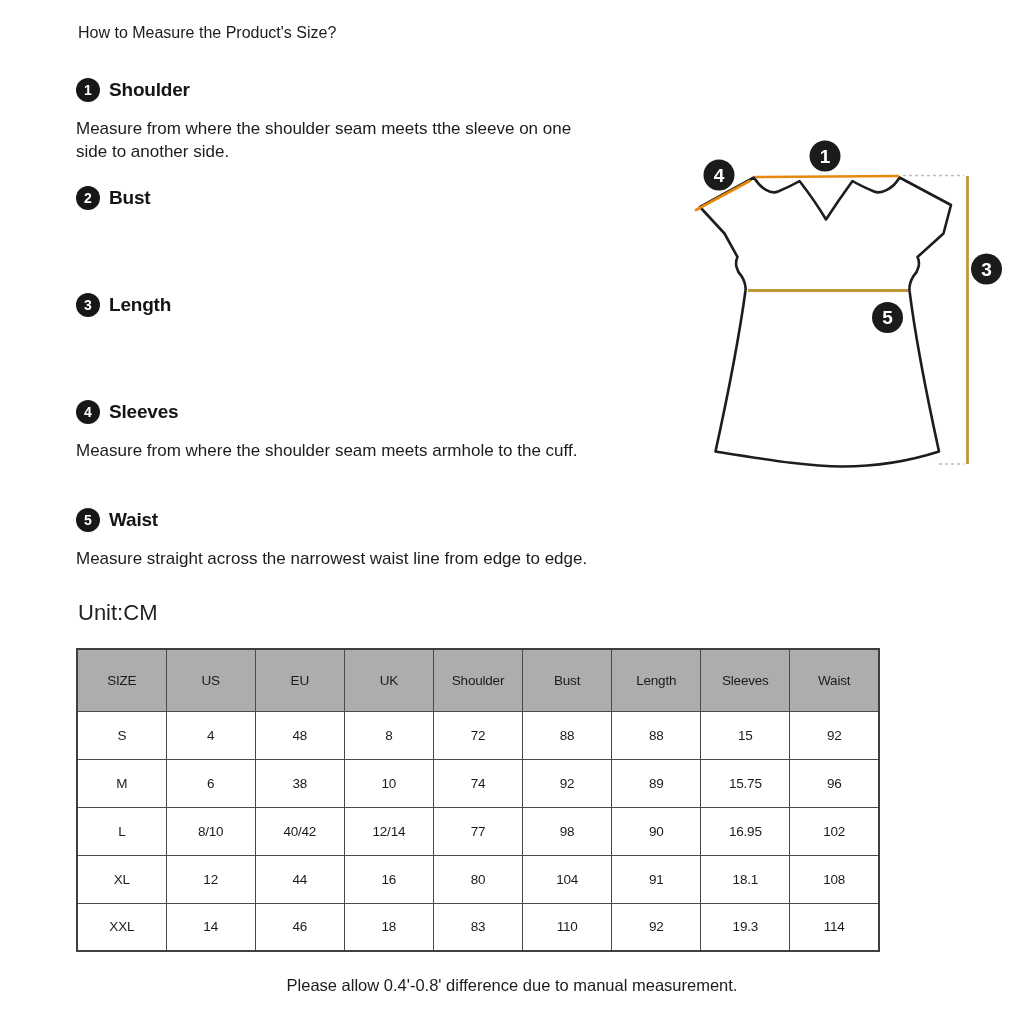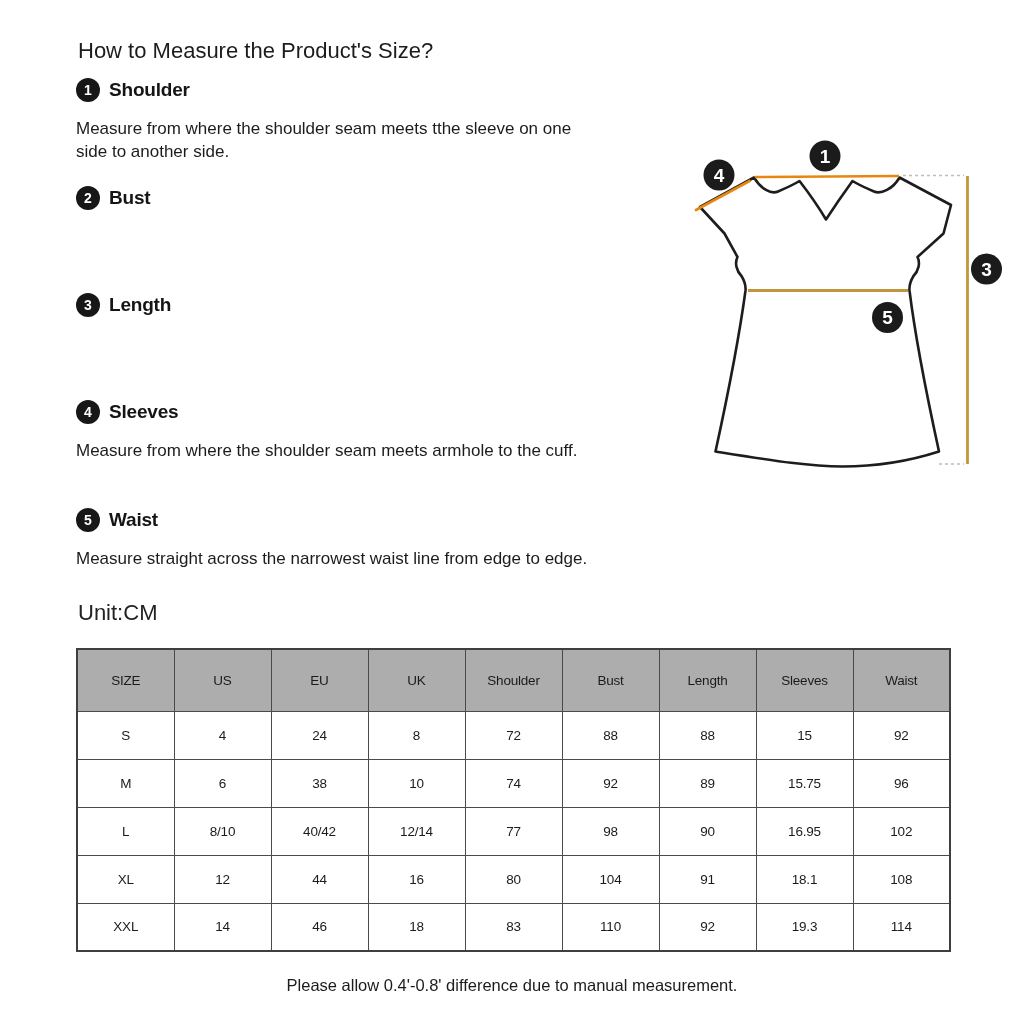--- a/index.html
+++ b/index.html
@@ -5,22 +5,22 @@
   * { margin: 0; padding: 0; box-sizing: border-box; }
   html, body {
     width: 1024px; height: 1024px;
     background: #ffffff;
     font-family: "Liberation Sans", sans-serif;
     color: #1c1c1c;
     position: relative;
     overflow: hidden;
   }
   .page-title {
-    position: absolute; left: 78px; top: 38px;
-    font-size: 22px; color: #1c1c1c;
+    position: absolute; left: 78px; top: 24px;
+    font-size: 16px; color: #1c1c1c;
   }
   .section { position: absolute; left: 76px; width: 530px; }
   .sec-0 { top: 78px; }
   .sec-1 { top: 186px; }
   .sec-2 { top: 293px; }
   .sec-3 { top: 400px; }
   .sec-4 { top: 508px; }
   .sec-head { display: flex; align-items: center; gap: 9px; height: 24px; }
   .num-badge {
     width: 24px; height: 24px; border-radius: 50%;
@@ -31,21 +31,21 @@
   .sec-label { font-size: 19px; font-weight: bold; letter-spacing: -0.2px; color: #151515; }
   .sec-desc { margin-top: 16px; font-size: 17px; line-height: 22.5px; color: #1c1c1c; }
   .unit-line { position: absolute; left: 78px; top: 600px; font-size: 22px; color: #222; }
   .unit-line .unit-value { }
   .diagram { position: absolute; left: 682px; top: 130px; width: 340px; height: 360px; }
   .marker-num {
     fill: #ffffff; font-family: "Liberation Sans", sans-serif;
     font-size: 19px; font-weight: bold; text-anchor: middle;
   }
   table.size-table {
-    position: absolute; left: 76px; top: 648px; width: 875px;
+    position: absolute; left: 76px; top: 648px; width: 804px;
     border-collapse: collapse; table-layout: fixed;
     border: 2px solid #3f3f3f;
   }
   .size-table th, .size-table td {
     border: 1.5px solid #4a4a4a;
     text-align: center; vertical-align: middle;
     font-size: 13.5px; letter-spacing: -0.2px; color: #1b1b1b;
     font-weight: normal;
   }
   .size-table th { height: 62px; background: #adadad; }
@@ -165,21 +165,21 @@
         <th>Bust</th>
         <th>Length</th>
         <th>Sleeves</th>
         <th>Waist</th>
       </tr>
     </thead>
   <tbody>
       <tr>
         <td>S</td>
         <td>4</td>
-        <td>24</td>
+        <td>48</td>
         <td>8</td>
         <td>72</td>
         <td>88</td>
         <td>88</td>
         <td>15</td>
         <td>92</td>
       </tr>
       <tr>
         <td>M</td>
         <td>6</td>

